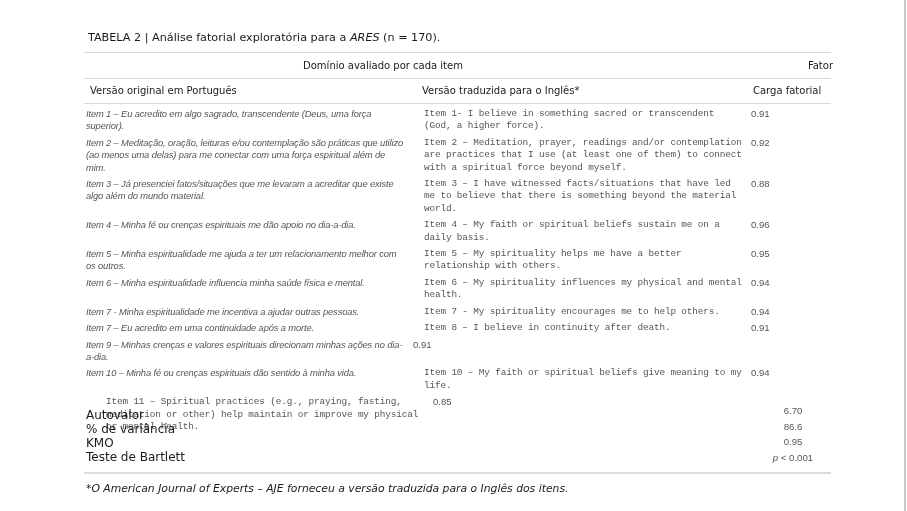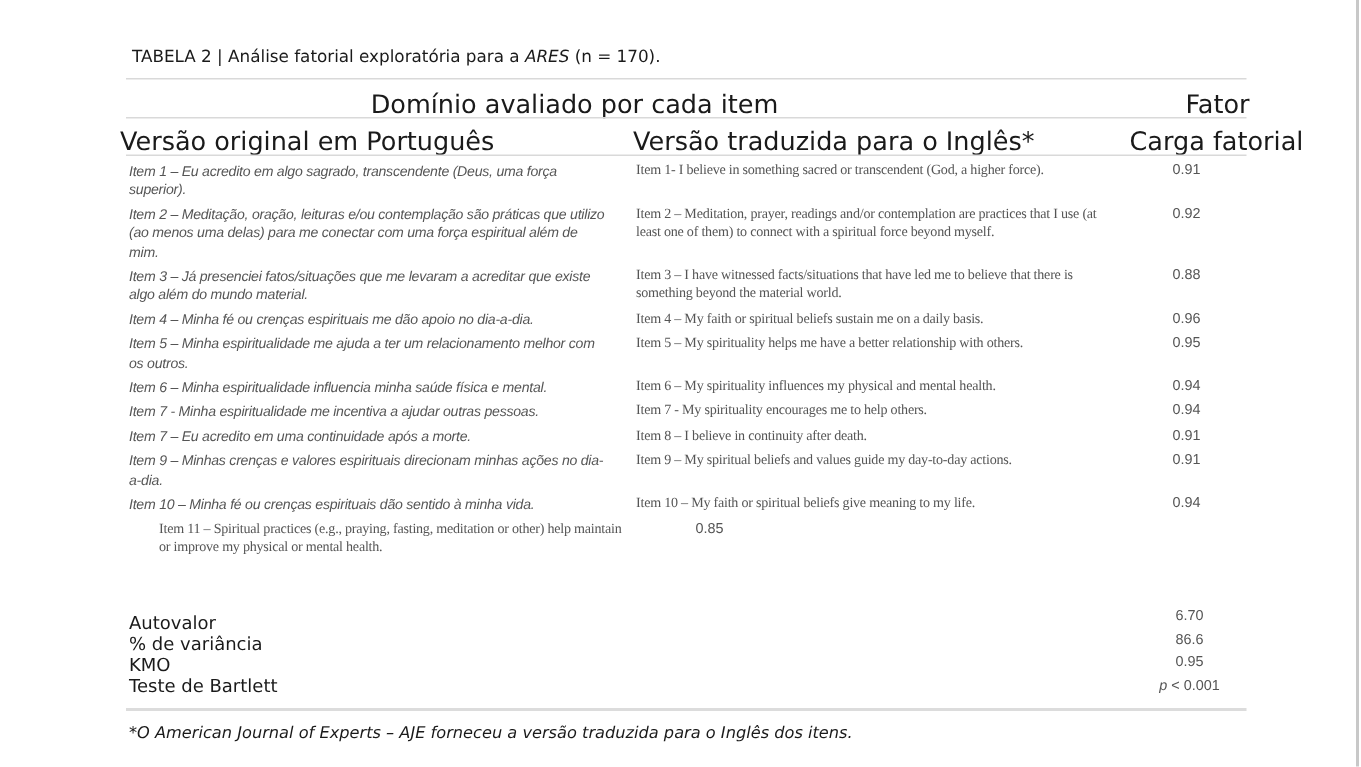--- a/index.html
+++ b/index.html
@@ -36,21 +36,21 @@
     .hline {
       position: absolute;
       left: 84px;
       width: 747px;
       height: 1px;
       background: #d9d9d9;
     }
     .hline.thick { height: 2px; background: #dcdcdc; }
     .hdr {
       position: absolute;
-      font-size: 17px;
+      font-size: 10px;
       color: #1a1a1a;
       white-space: nowrap;
     }
     .rows {
       position: absolute;
       left: 86px;
       top: 108px;
       width: 745px;
     }
     .row {
@@ -63,30 +63,30 @@
       font-family: "Liberation Sans", sans-serif;
       font-style: italic;
       font-size: 9.4px;
       line-height: 12.4px;
       color: #555555;
       letter-spacing: -0.15px;
     }
     .en {
       width: 318px;
       margin-left: 20px;
-      font-family: Liberation Serif, serif;
+      font-family: Liberation Mono, monospace;
       font-size: 9.4px;
       line-height: 12.4px;
       color: #555555;
       letter-spacing: -0.15px;
     }
     .ld {
       width: 80px;
       margin-left: 9px;
-      text-align: center;
+      text-align: left;
       font-family: "Liberation Sans", sans-serif;
       font-size: 9.6px;
       line-height: 12.4px;
       color: #555555;
     }
     .stats {
       position: absolute;
       left: 86px;
       top: 408px;
       width: 745px;
@@ -129,21 +129,21 @@
 <body>
 
 <div class="right-edge"></div>
 
 <div class="caption"><span>TABELA 2 | Análise fatorial exploratória para a </span><em>ARES</em><span> (n = 170).</span></div>
 
 <div class="hline" style="top:52px"></div>
 <div class="hdr" style="left:84px; width:598px; text-align:center; top:60px">Domínio avaliado por cada item</div>
 <div class="hdr" style="left:753px; width:80px; text-align:right; top:60px">Fator</div>
 <div class="hline" style="top:78px"></div>
-<div class="hdr" style="left:80px; top:85px">Versão original em Português</div>
+<div class="hdr" style="left:90px; top:85px">Versão original em Português</div>
 <div class="hdr" style="left:422px; top:85px">Versão traduzida para o Inglês*</div>
 <div class="hdr" style="left:753px; width:86px; top:85px">Carga fatorial</div>
 <div class="hline" style="top:103px"></div>
 
 <div class="rows">
   <div class="row">
     <div class="pt">Item 1 – Eu acredito em algo sagrado, transcendente (Deus, uma força superior).</div>
     <div class="en">Item 1- I believe in something sacred or transcendent (God, a higher force).</div>
     <div class="ld">0.91</div>
   </div>
@@ -177,21 +177,20 @@
     <div class="en">Item 7 - My spirituality encourages me to help others.</div>
     <div class="ld">0.94</div>
   </div>
   <div class="row">
     <div class="pt">Item 7 – Eu acredito em uma continuidade após a morte.</div>
     <div class="en">Item 8 – I believe in continuity after death.</div>
     <div class="ld">0.91</div>
   </div>
   <div class="row">
     <div class="pt">Item 9 – Minhas crenças e valores espirituais direcionam minhas ações no dia-a-dia.</div>
-    <div class="en">Item 9 – My spiritual beliefs and values guide my day-to-day actions.</div>
     <div class="ld">0.91</div>
   </div>
   <div class="row">
     <div class="pt">Item 10 – Minha fé ou crenças espirituais dão sentido à minha vida.</div>
     <div class="en">Item 10 – My faith or spiritual beliefs give meaning to my life.</div>
     <div class="ld">0.94</div>
   </div>
   <div class="row">
     <div class="en">Item 11 – Spiritual practices (e.g., praying, fasting, meditation or other) help maintain or improve my physical or mental health.</div>
     <div class="ld">0.85</div>

